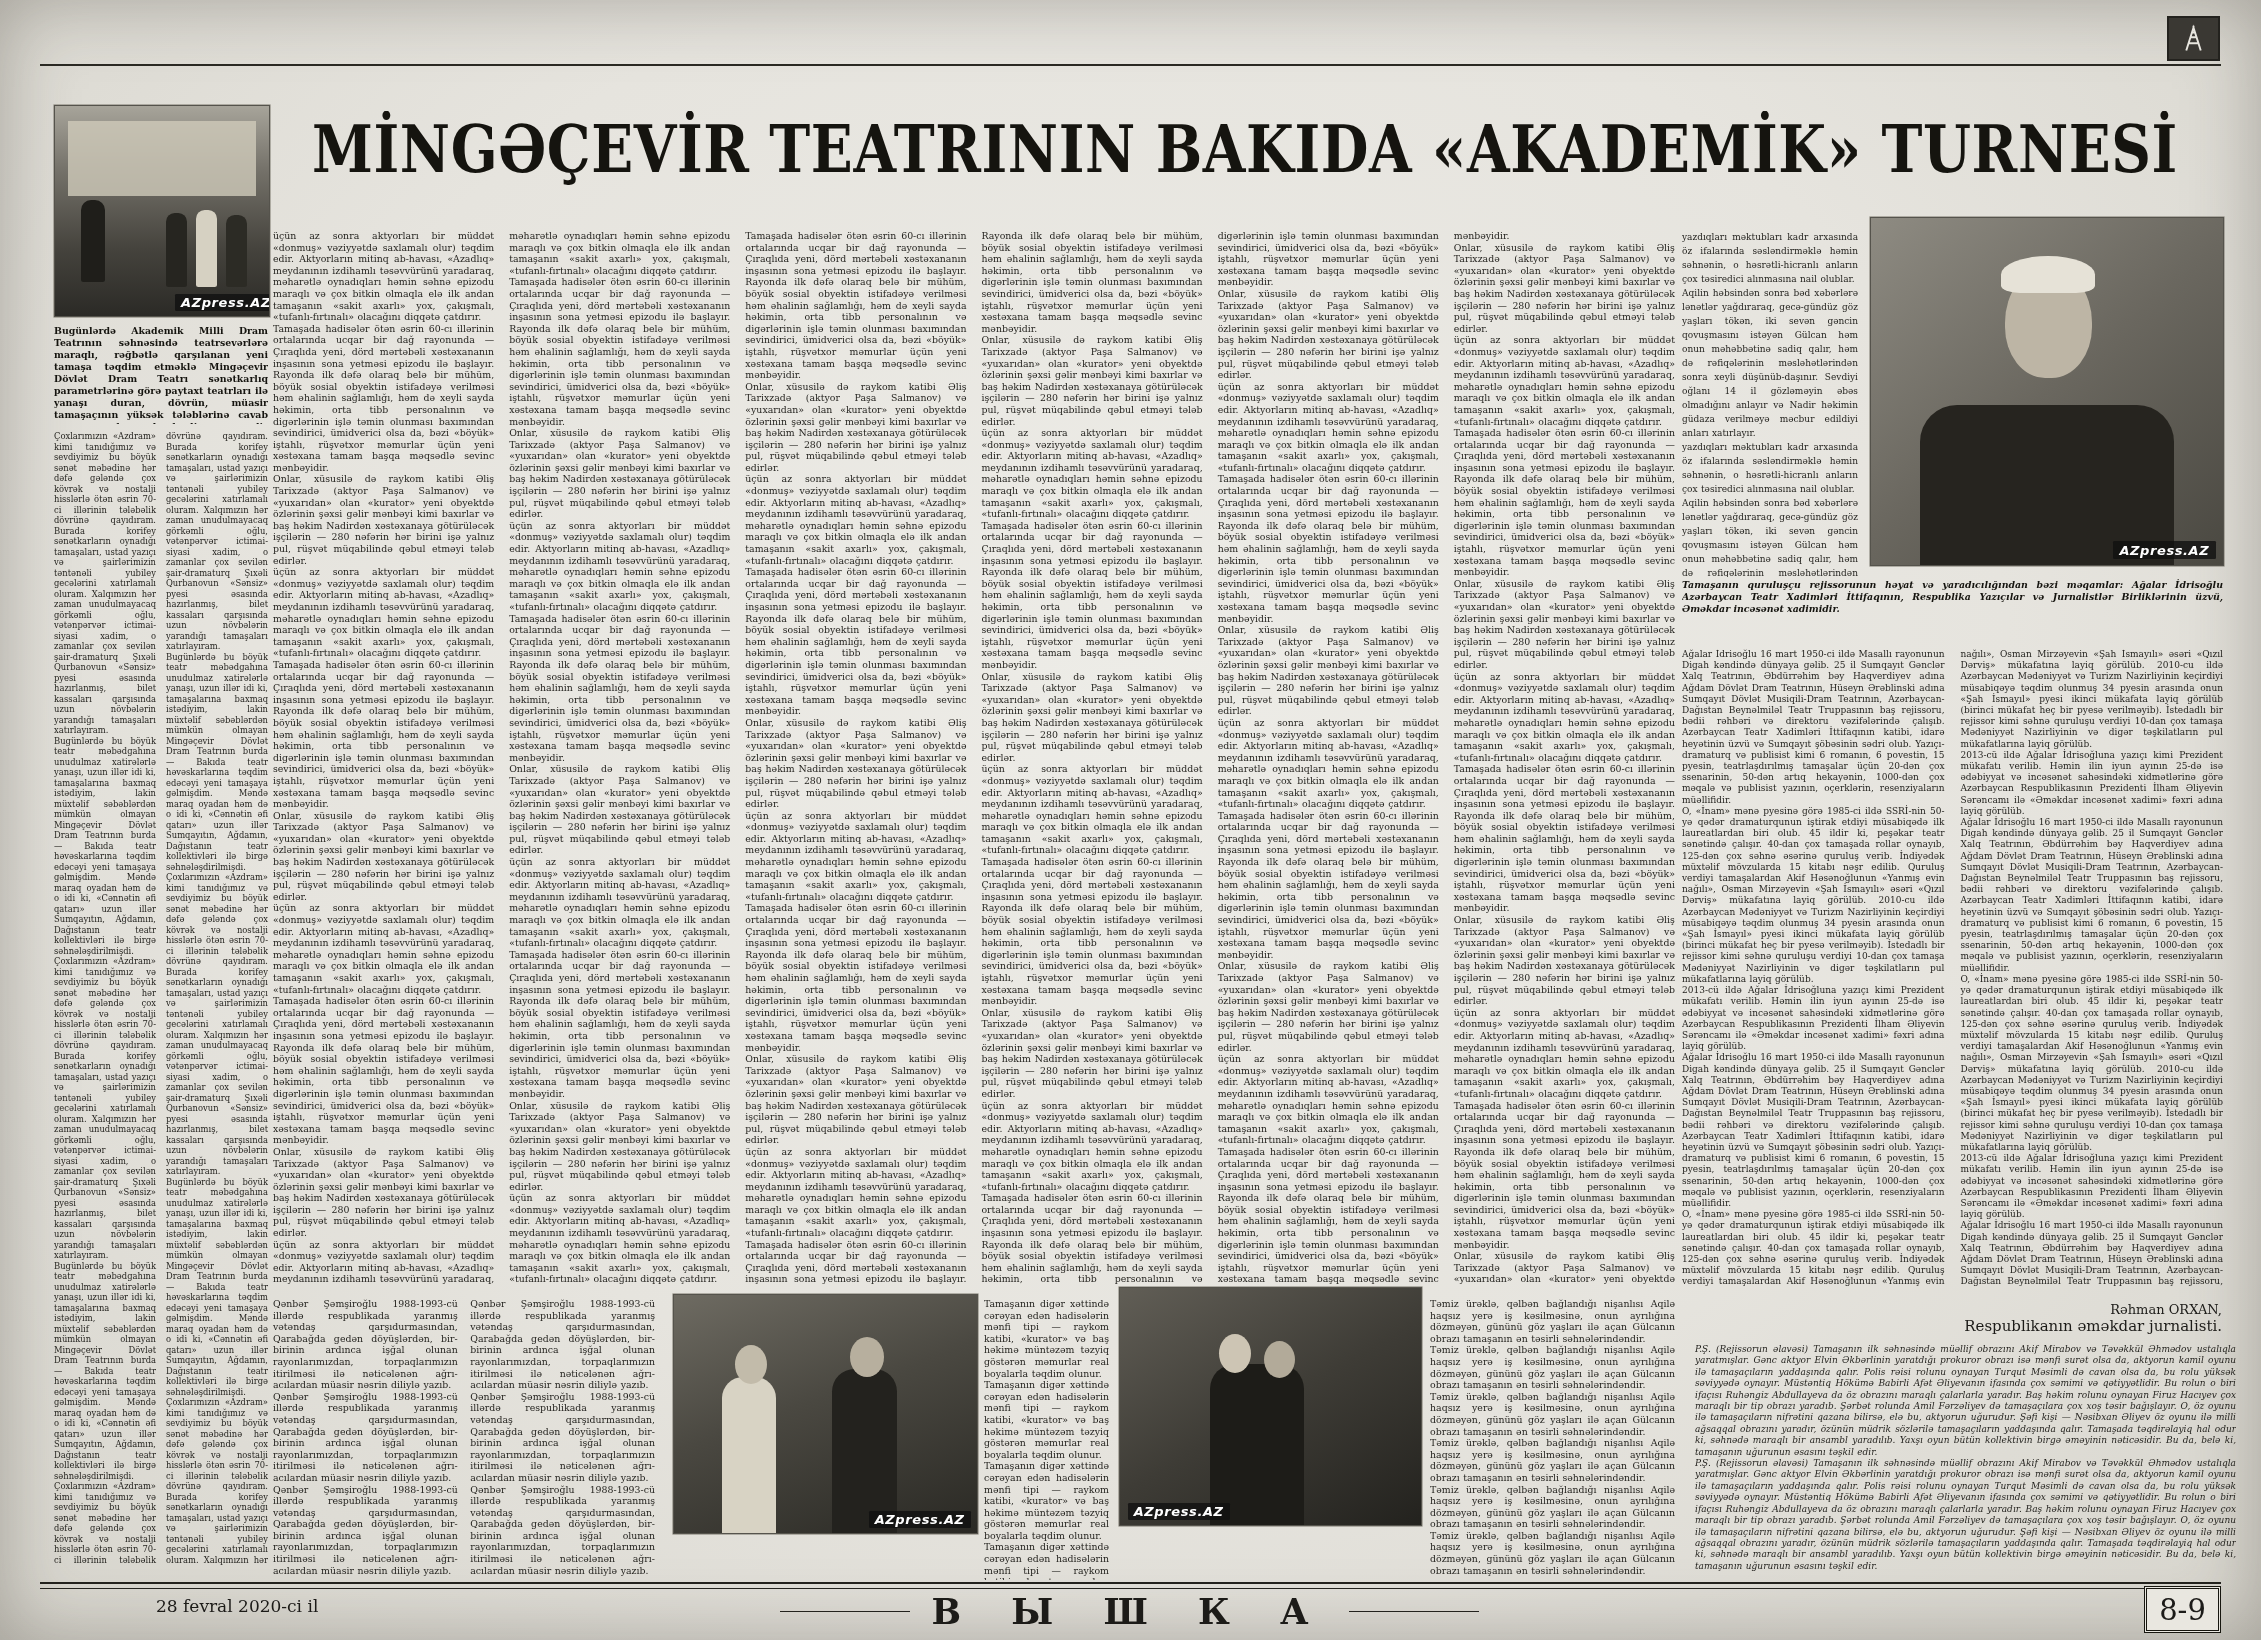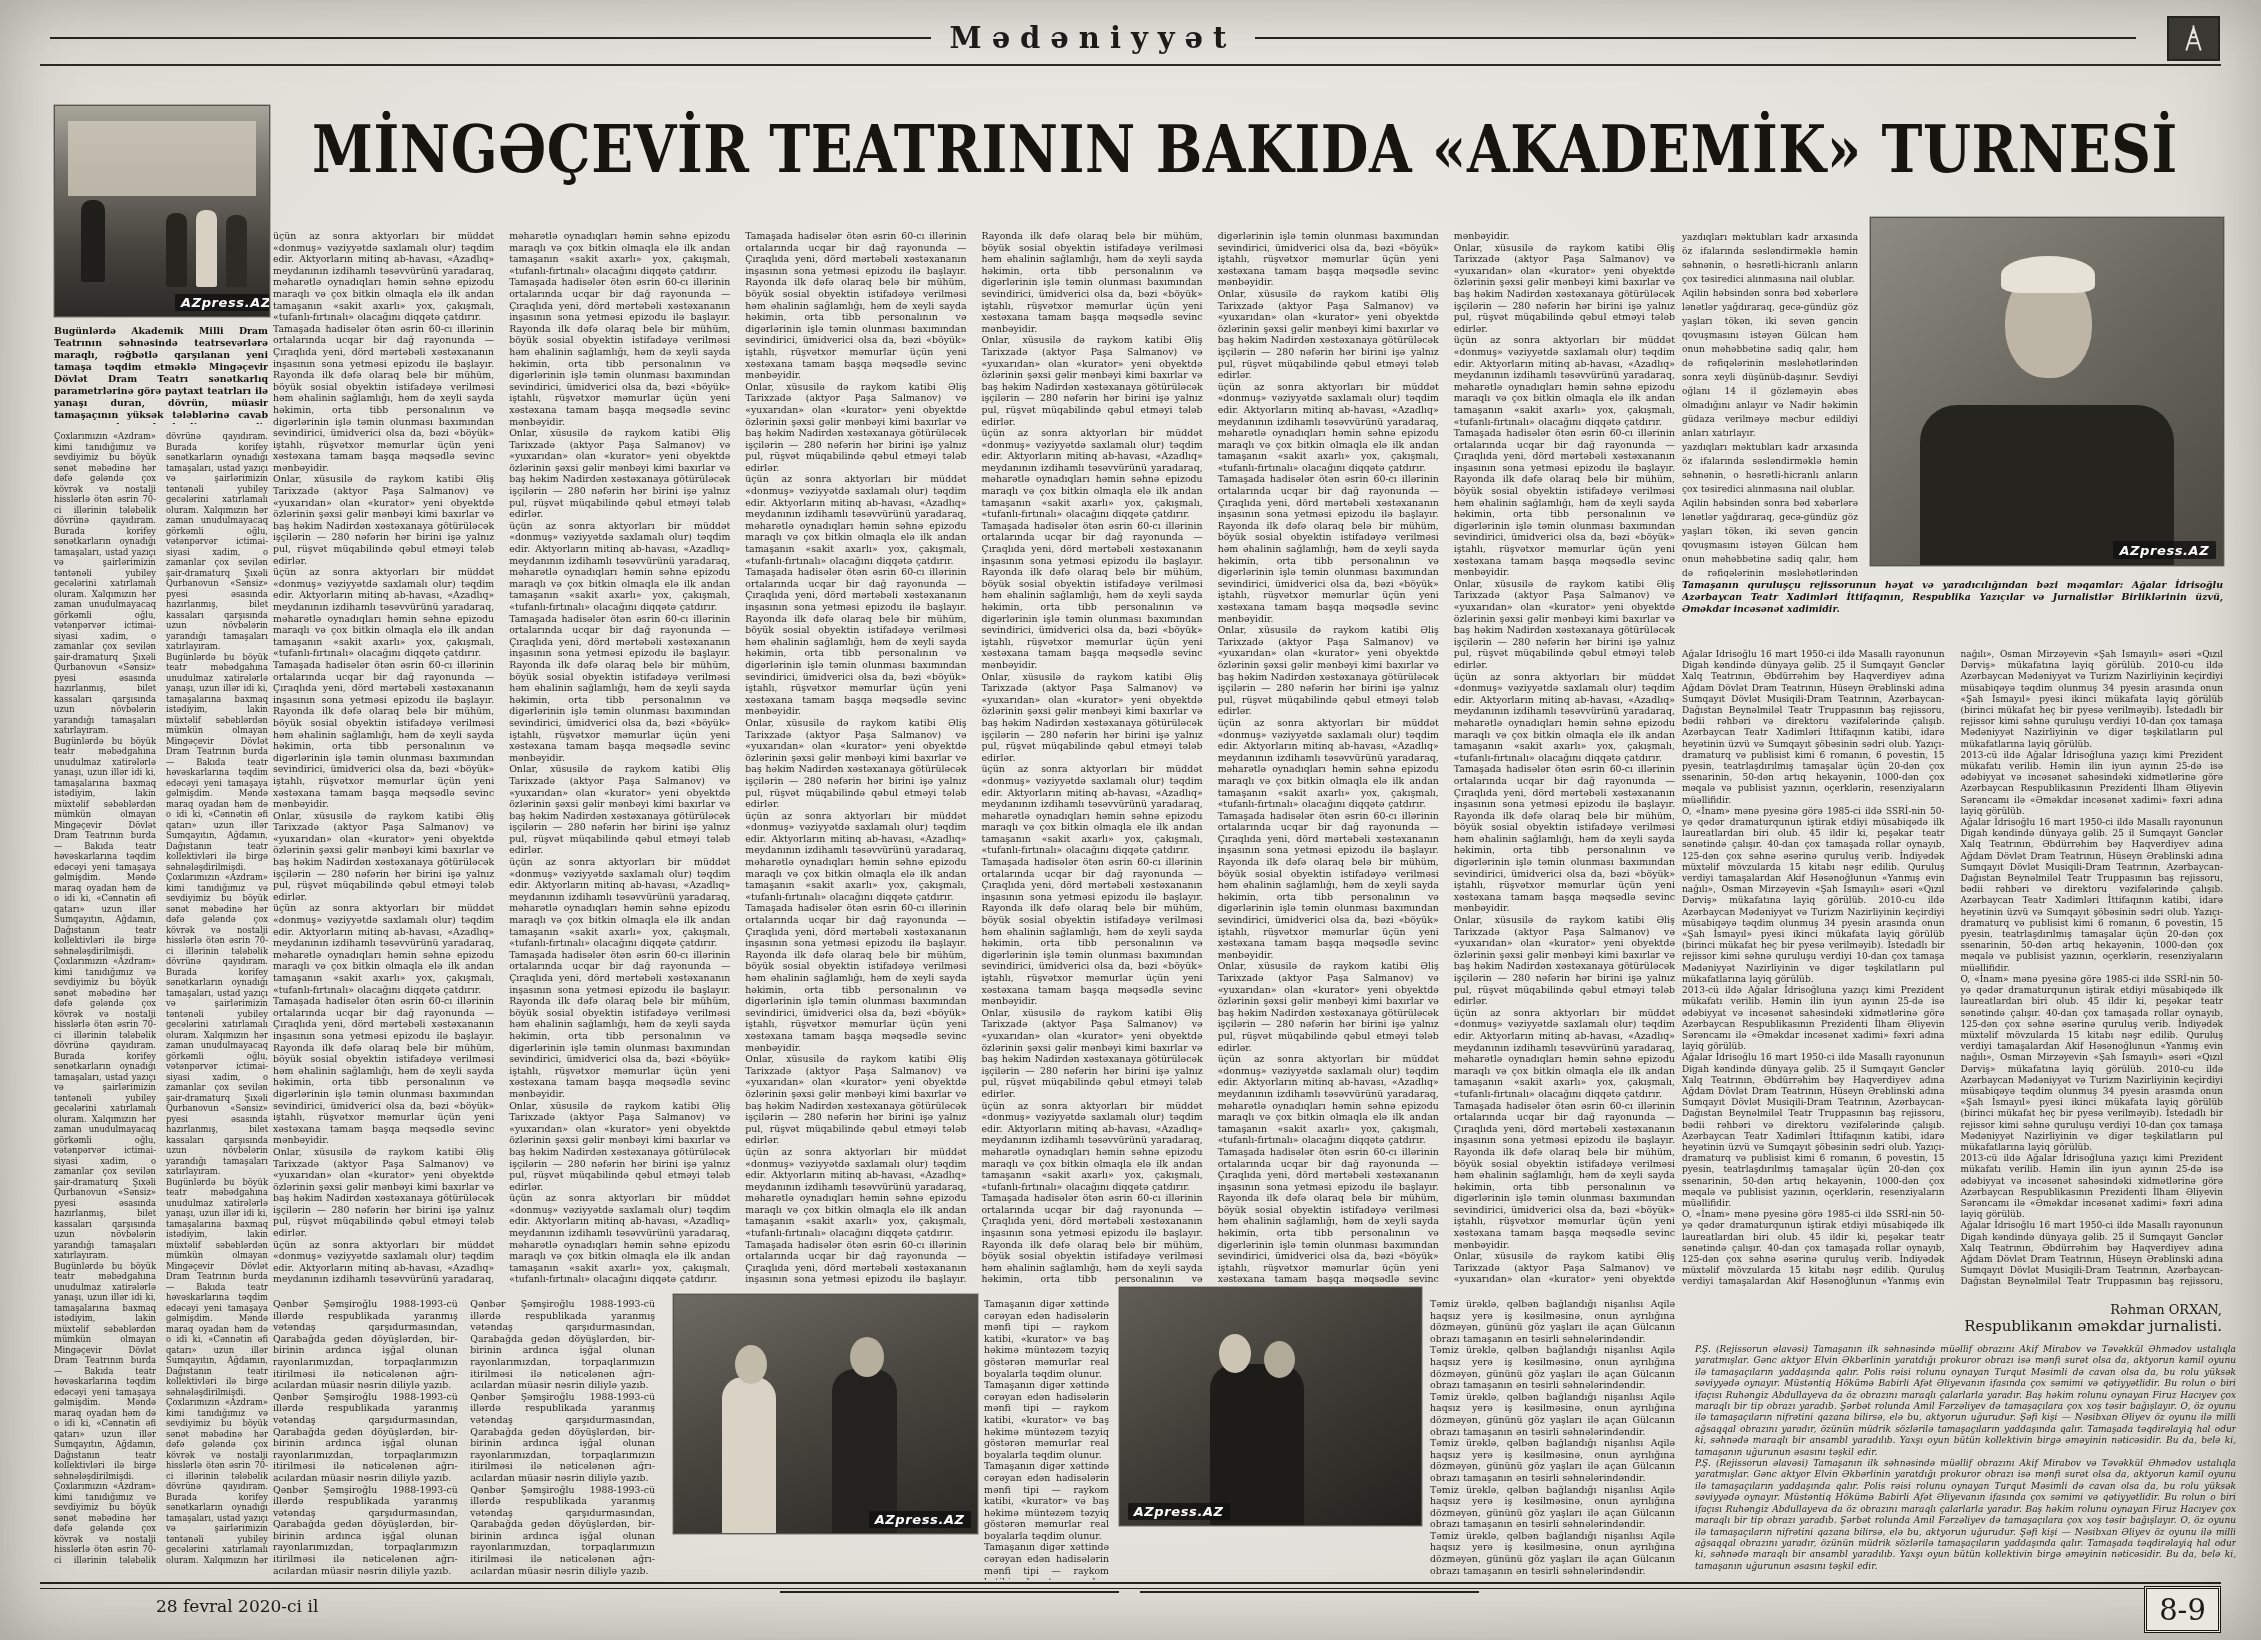--- a/index.html
+++ b/index.html
@@ -48,25 +48,20 @@
   .f-title .fword{font-weight:bold;font-size:35px;letter-spacing:19px;white-space:nowrap;}
   .f-pages{position:absolute;top:1586px;right:40px;width:71px;height:41px;border:3.1px double #17160f;
            display:flex;align-items:center;justify-content:center;font-weight:normal;font-size:29px;
            background:#e9e7e0;}
 </style>
 </head>
 <body>
 
 <div id="page">
 
-  <div class="masthead">
-    <div class="mrule"></div>
-    <div class="word">Mədəniyyət</div>
-    <div class="mrule"></div>
-  </div>
   <div class="emblem">
     <svg width="29" height="29" viewBox="0 0 24 24" fill="none" stroke="#e8e6df" stroke-width="1.6">
       <path d="M6 22 L12 3 L18 22 M7.8 16 L16.2 16 M9.2 11 L14.8 11 M10.4 7 L13.6 7 M12 3 L12 1.4"></path>
     </svg>
   </div>
   <div class="header-rule"></div>
 
   <h1 class="headline">MİNGƏÇEVİR TEATRININ BAKIDA «AKADEMİK» TURNESİ</h1>
 
   <div class="photo" style="left:54px;top:105px;width:214px;height:210px;background:linear-gradient(180deg,#a7a49a 0%,#75726a 30%,#45433d 68%,#2b2a26 100%);">
@@ -232,18 +227,19 @@
   </div>
 
   <div class="txt ps" style="left:1682px;top:1344px;width:541px;height:228px;">P.Ş. (Rejissorun əlavəsi) Tamaşanın ilk səhnəsində müəllif obrazını Akif Mirabov və Təvəkkül Əhmədov ustalıqla yaratmışlar. Gənc aktyor Elvin Əkbərlinin yaratdığı prokuror obrazı isə mənfi surət olsa da, aktyorun kamil oyunu ilə tamaşaçıların yaddaşında qalır. Polis rəisi rolunu oynayan Turqut Məsimli də cavan olsa da, bu rolu yüksək səviyyədə oynayır. Müstəntiq Hökümə Babirli Afət Əliyevanın ifasında çox səmimi və qətiyyətlidir. Bu rolun o biri ifaçısı Ruhəngiz Abdullayeva da öz obrazını maraqlı çalarlarla yaradır. Baş həkim rolunu oynayan Firuz Hacıyev çox maraqlı bir tip obrazı yaradıb. Şərbət rolunda Amil Fərzəliyev də tamaşaçılara çox xoş təsir bağışlayır. O, öz oyunu ilə tamaşaçıların nifrətini qazana bilirsə, elə bu, aktyorun uğurudur. Şəfi kişi — Nəsibxan Əliyev öz oyunu ilə milli ağsaqqal obrazını yaradır, özünün müdrik sözlərilə tamaşaçıların yaddaşında qalır. Tamaşada təqdirəlayiq hal odur ki, səhnədə maraqlı bir ansambl yaradılıb. Yaxşı oyun bütün kollektivin birgə əməyinin nəticəsidir. Bu da, belə ki, tamaşanın uğurunun əsasını təşkil edir.
 P.Ş. (Rejissorun əlavəsi) Tamaşanın ilk səhnəsində müəllif obrazını Akif Mirabov və Təvəkkül Əhmədov ustalıqla yaratmışlar. Gənc aktyor Elvin Əkbərlinin yaratdığı prokuror obrazı isə mənfi surət olsa da, aktyorun kamil oyunu ilə tamaşaçıların yaddaşında qalır. Polis rəisi rolunu oynayan Turqut Məsimli də cavan olsa da, bu rolu yüksək səviyyədə oynayır. Müstəntiq Hökümə Babirli Afət Əliyevanın ifasında çox səmimi və qətiyyətlidir. Bu rolun o biri ifaçısı Ruhəngiz Abdullayeva da öz obrazını maraqlı çalarlarla yaradır. Baş həkim rolunu oynayan Firuz Hacıyev çox maraqlı bir tip obrazı yaradıb. Şərbət rolunda Amil Fərzəliyev də tamaşaçılara çox xoş təsir bağışlayır. O, öz oyunu ilə tamaşaçıların nifrətini qazana bilirsə, elə bu, aktyorun uğurudur. Şəfi kişi — Nəsibxan Əliyev öz oyunu ilə milli ağsaqqal obrazını yaradır, özünün müdrik sözlərilə tamaşaçıların yaddaşında qalır. Tamaşada təqdirəlayiq hal odur ki, səhnədə maraqlı bir ansambl yaradılıb. Yaxşı oyun bütün kollektivin birgə əməyinin nəticəsidir. Bu da, belə ki, tamaşanın uğurunun əsasını təşkil edir.</div>
 
   <div class="footer-rule"></div>
   <div class="footer-rule2"></div>
   <div class="f-date">28 fevral 2020-ci il</div>
   <div class="f-title">
     <div class="frule"></div>
+    <div class="fword">В Ы Ш К А</div>
     <div class="frule"></div>
   </div>
   <div class="f-pages">8-9</div>
 
 </div>
 
 
 </body></html>

